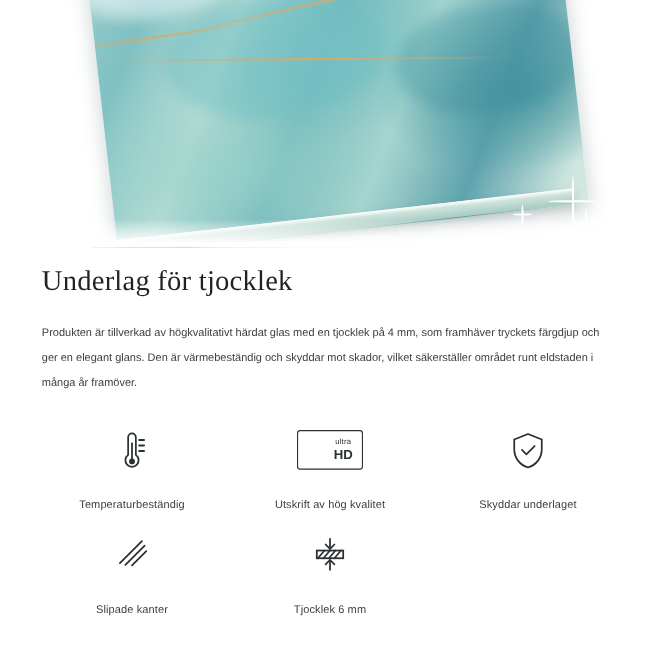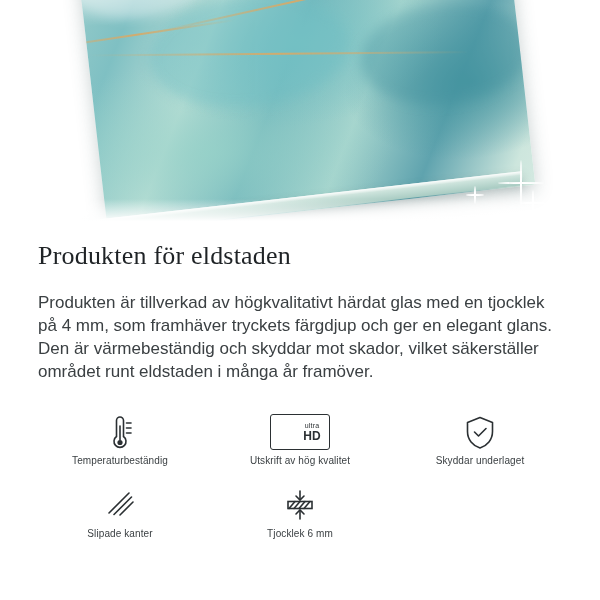--- a/index.html
+++ b/index.html
@@ -148,21 +148,21 @@
     font-family: "Liberation Serif", serif;
     font-weight: 400;
     color: #1f2326;
     font-size: 26px;
     line-height: 34px;
     margin: 0 0 18px 0;
     letter-spacing: 0.2px;
   }
   h1.headline .l2 { display: block; }
   p.body-copy {
-    font-size: 17px;
+    font-size: 10px;
     line-height: 23px;
     color: #3b4043;
     margin: 0;
     max-width: 520px;
   }
 
   
   .features {
     display: grid;
     grid-template-columns: repeat(3, 1fr);
@@ -175,21 +175,21 @@
     align-items: center;
     justify-content: flex-start;
   }
   .feature-icon {
     height: 46px;
     display: flex;
     align-items: center;
     justify-content: center;
   }
   .feature-label {
-    margin-top: 0;
+    margin-top: 22px;
     font-size: 10px;
     color: #3b4043;
     text-align: right;
     letter-spacing: 0.1px;
   }
   .ultrahd-box {
     width: 34px;
     height: 34px;
     border: 1.6px solid #2b3033;
     border-radius: 3px;
@@ -247,21 +247,21 @@
       <div class="sparkle sp-c">
         <div class="sp-h"></div>
           <div class="sp-v"></div>
       </div>
       <div class="hero-fade"></div>
     </div>
   </div>
 
   <div class="content">
     <h1 class="headline">
-      <span class="l1">Produkten för eldstaden</span>
+      <span class="l1">Underlag för tjocklek</span>
     </h1>
     <p class="body-copy">Produkten är tillverkad av högkvalitativt härdat glas med en tjocklek på 4 mm, som framhäver tryckets färgdjup och ger en elegant glans. Den är värmebeständig och skyddar mot skador, vilket säkerställer området runt eldstaden i många år framöver.</p>
   </div>
 
   <div class="features">
 
     <div class="feature">
       <div class="feature-icon">
         <svg width="44" height="44" viewBox="0 0 44 44" fill="none" stroke="#2b3033" stroke-width="1.6" stroke-linecap="round">
           <path d="M18.5 26.5V10.5a3.5 3.5 0 0 1 7 0v16a6 6 0 1 1-7 0Z"></path>

